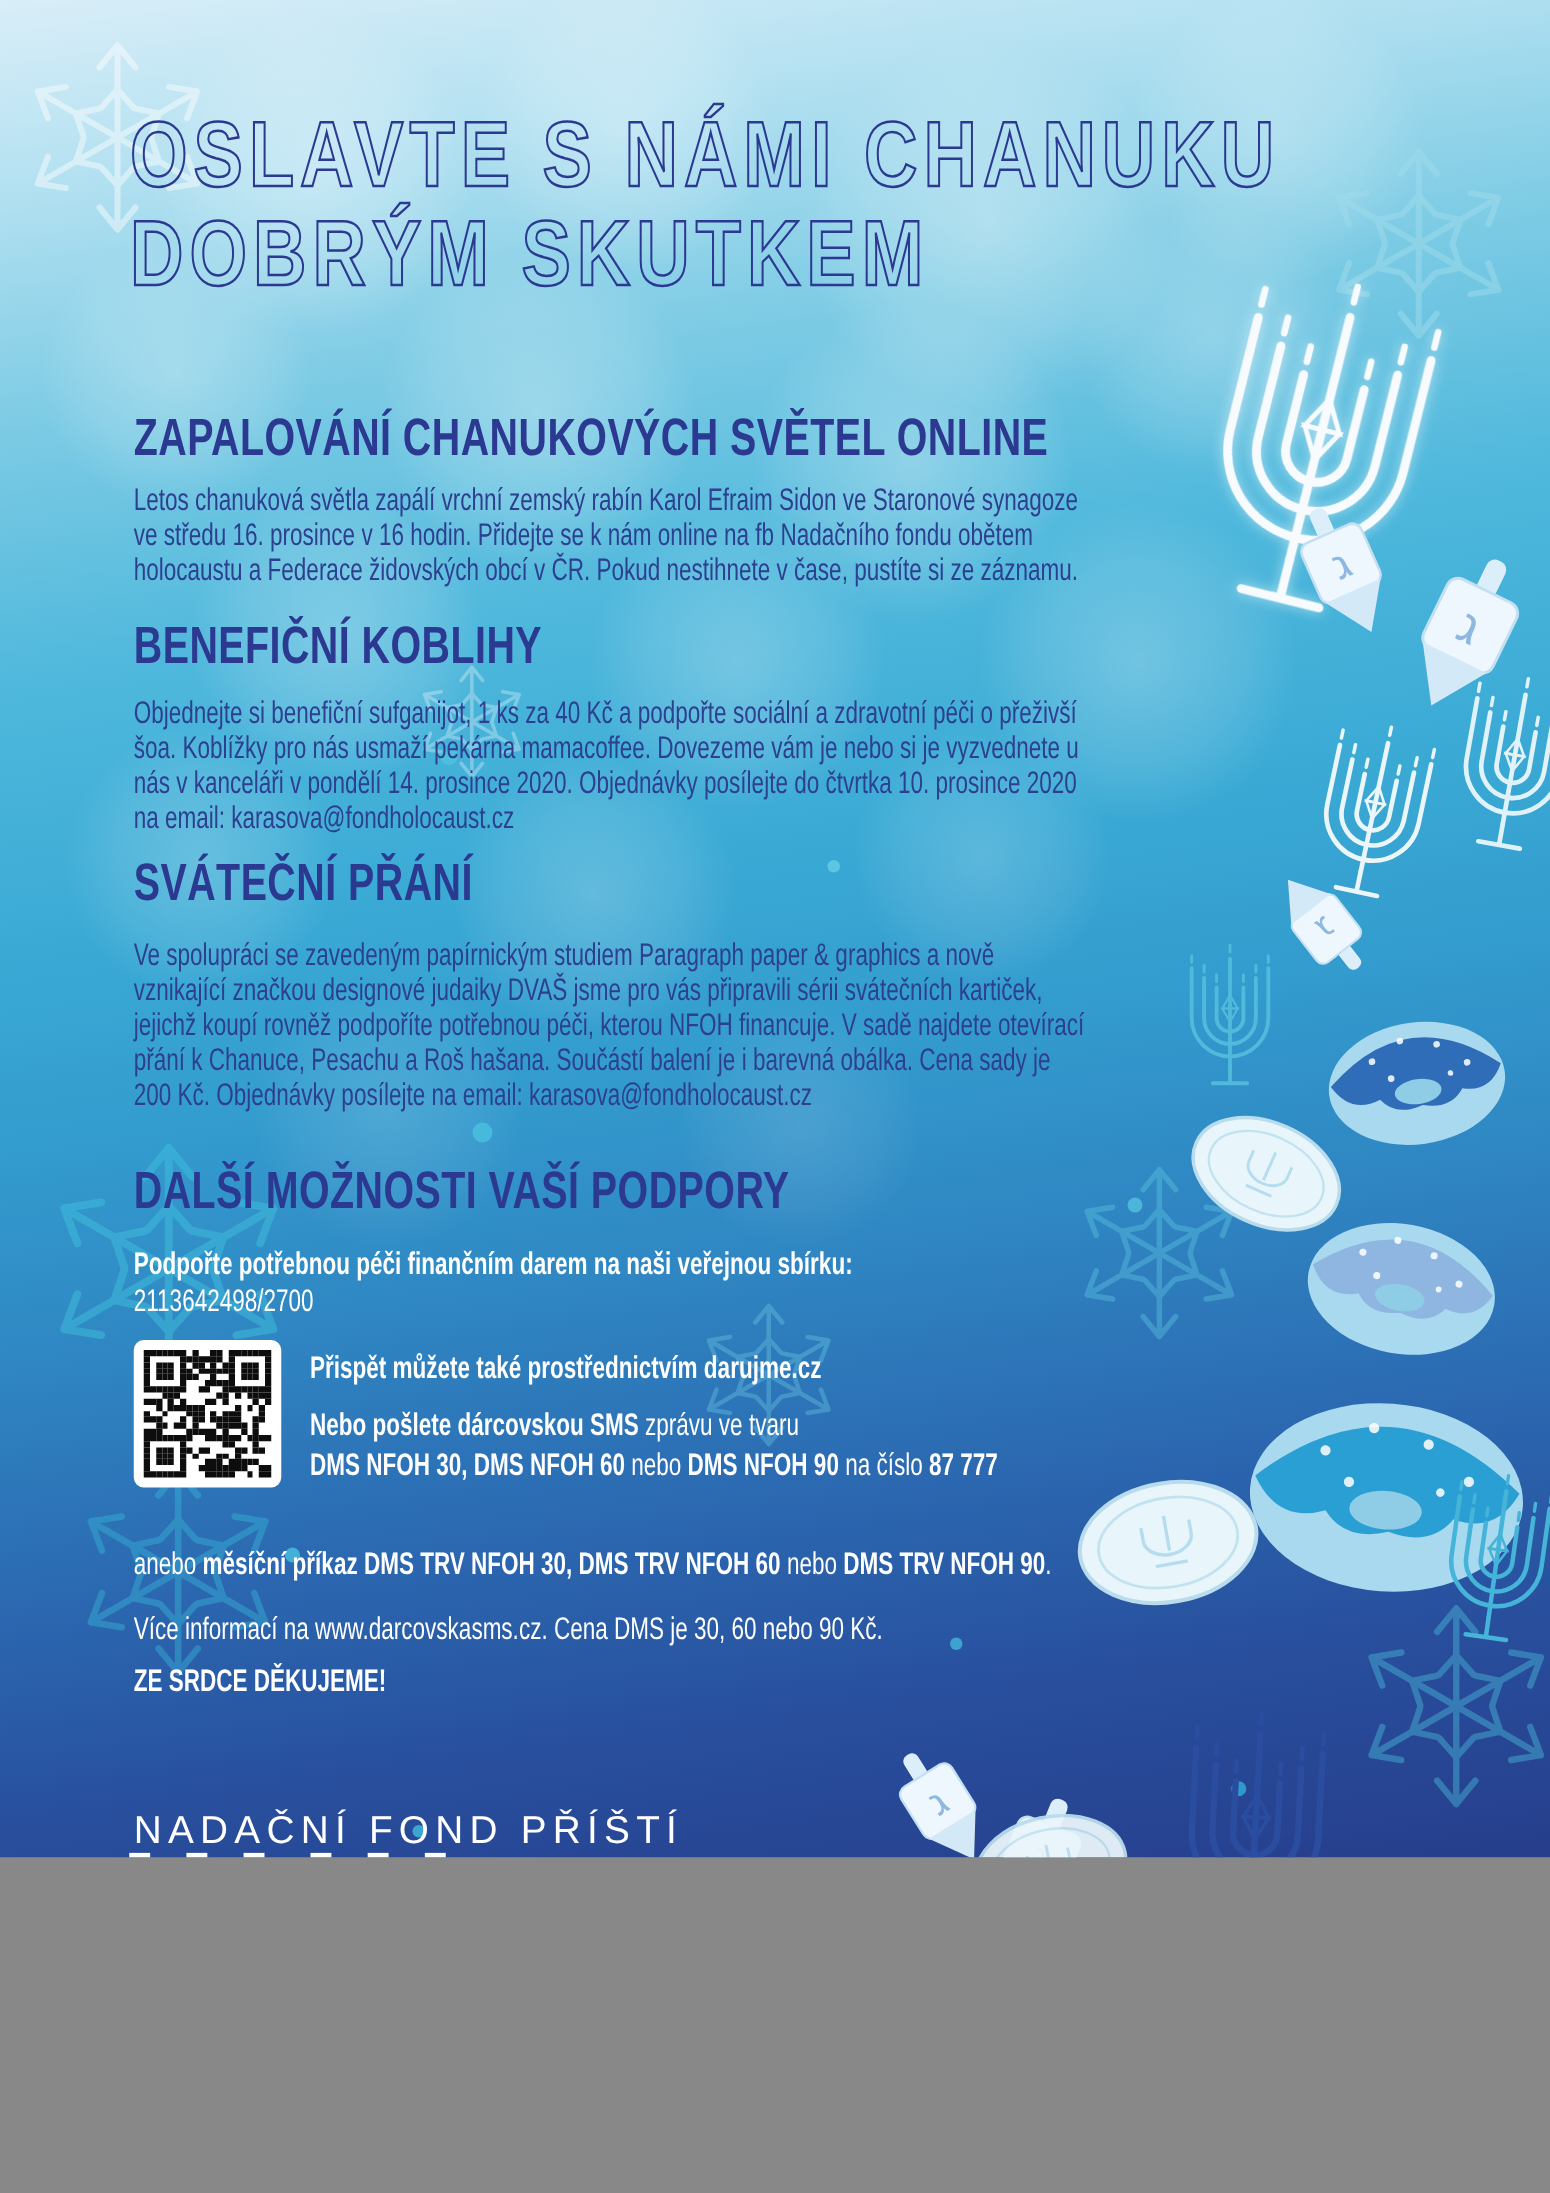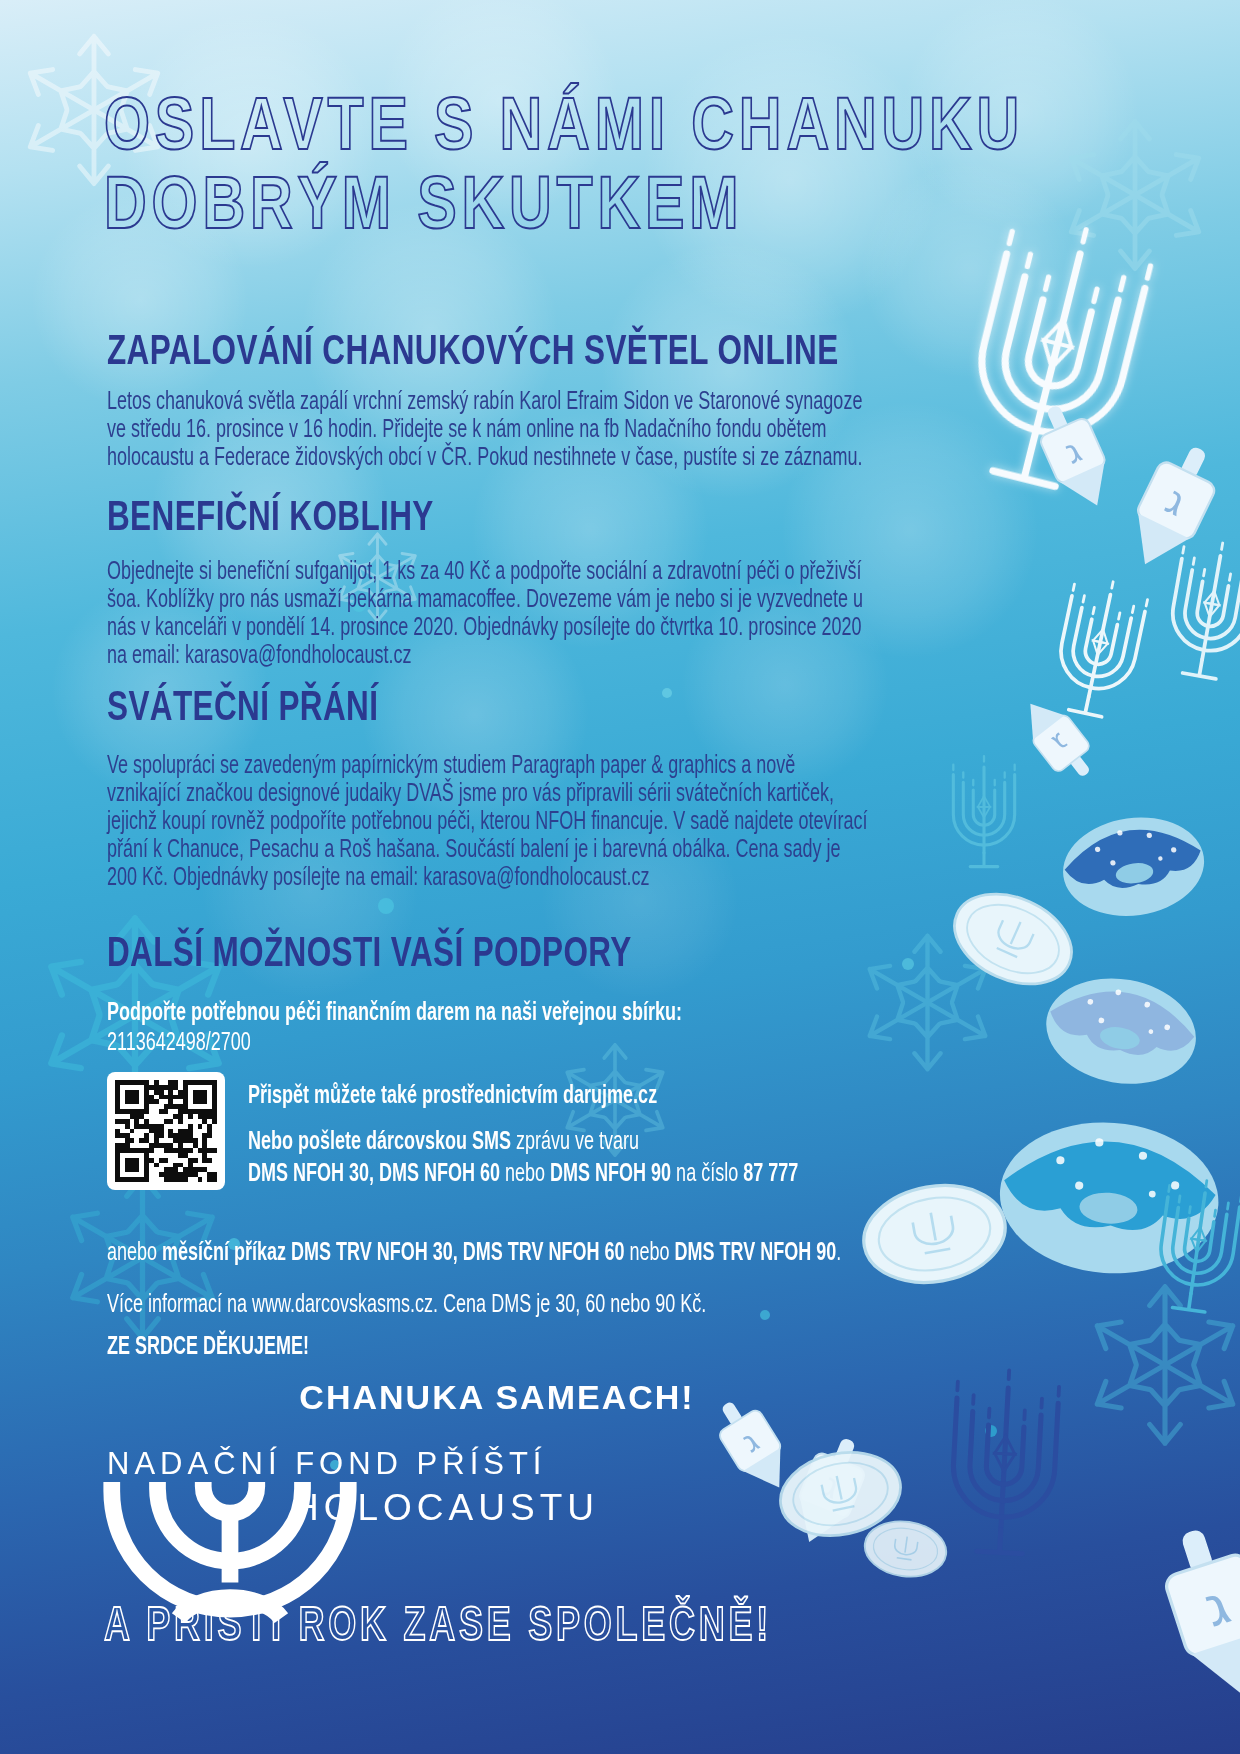--- a/index.html
+++ b/index.html
@@ -1,16 +1,16 @@
 <!DOCTYPE html>
 <html><head>
 <meta charset="utf-8">
 <style>
   html,body{margin:0;padding:0;background:#888;}
-  .poster{position:relative;width:1240px;height:1754px;overflow:hidden;
+  .poster{position:relative;width:1240px;height:1486px;overflow:hidden;
     font-family:"Liberation Sans",sans-serif;
     background:linear-gradient(172deg,#d9eef8 0%,#b4e1f1 9%,#7fcce5 20%,#4fb8dc 33%,#3aaad5 46%,#339bce 56%,#2f86c2 66%,#2b67b0 78%,#284f9d 88%,#263e8c 100%);}
   .bokeh{position:absolute;border-radius:50%;pointer-events:none;
     background:radial-gradient(circle,rgba(255,255,255,.6) 0%,rgba(255,255,255,.28) 45%,rgba(255,255,255,0) 70%);}
   .dot{position:absolute;border-radius:50%;pointer-events:none;}
   .dec{position:absolute;pointer-events:none;}
   .txt{position:absolute;z-index:6;}
   .cond{transform:scaleX(.72);transform-origin:0 0;}
   .title{left:104px;top:84px;font-size:74px;line-height:79px;font-weight:700;letter-spacing:6px;
     color:transparent;-webkit-text-stroke:2px #2b3990;white-space:nowrap;transform:scaleX(.8);transform-origin:0 0;}
@@ -674,21 +674,20 @@
 
   <div class="txt wline b cond" style="left:248px;top:1080px;width:900px">Přispět můžete také prostřednictvím darujme.cz</div>
   <div class="txt wline cond" style="left:248px;top:1126px;width:900px"><span class="b">Nebo pošlete dárcovskou SMS</span><span> zprávu ve tvaru</span></div>
   <div class="txt wline cond" style="left:248px;top:1158px;width:950px"><span class="b">DMS NFOH 30, DMS NFOH 60</span><span> nebo </span><span class="b">DMS NFOH 90</span><span> na číslo </span><span class="b">87 777</span></div>
 
   <div class="txt wline cond" style="top:1237px"><span>anebo </span><span class="b">měsíční příkaz DMS TRV NFOH 30, DMS TRV NFOH 60</span><span> nebo </span><span class="b">DMS TRV NFOH 90</span><span>.</span></div>
 
   <div class="txt wline cond" style="top:1289px">Více informací na www.darcovskasms.cz. Cena DMS je 30, 60 nebo 90 Kč.</div>
   <div class="txt wline b cond" style="top:1331px">ZE SRDCE DĚKUJEME!</div>
 
-  <div class="txt sameach">CHANUKA SAMEACH!</div>
 
   <div class="txt logo-l1">NADAČNÍ FOND PŘÍŠTÍ</div>
   <div class="txt logo-l2">HOLOCAUSTU</div>
   <svg class="dec" style="left:96px;top:1482px;width:268px;height:145px;z-index:5">
       <use href="#sym-nfoh"></use>
     </svg>
 
   <div class="txt footer">A PŘÍŠTÍ ROK ZASE SPOLEČNĚ!</div>
 
 </div>

